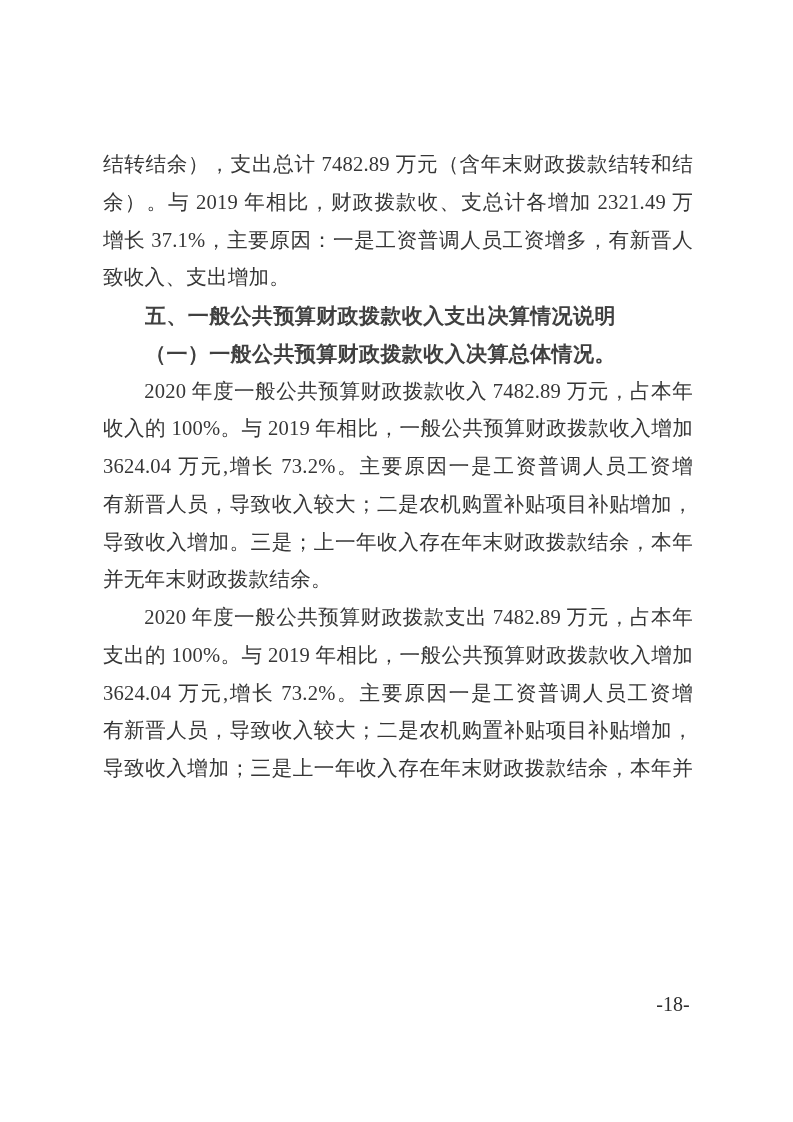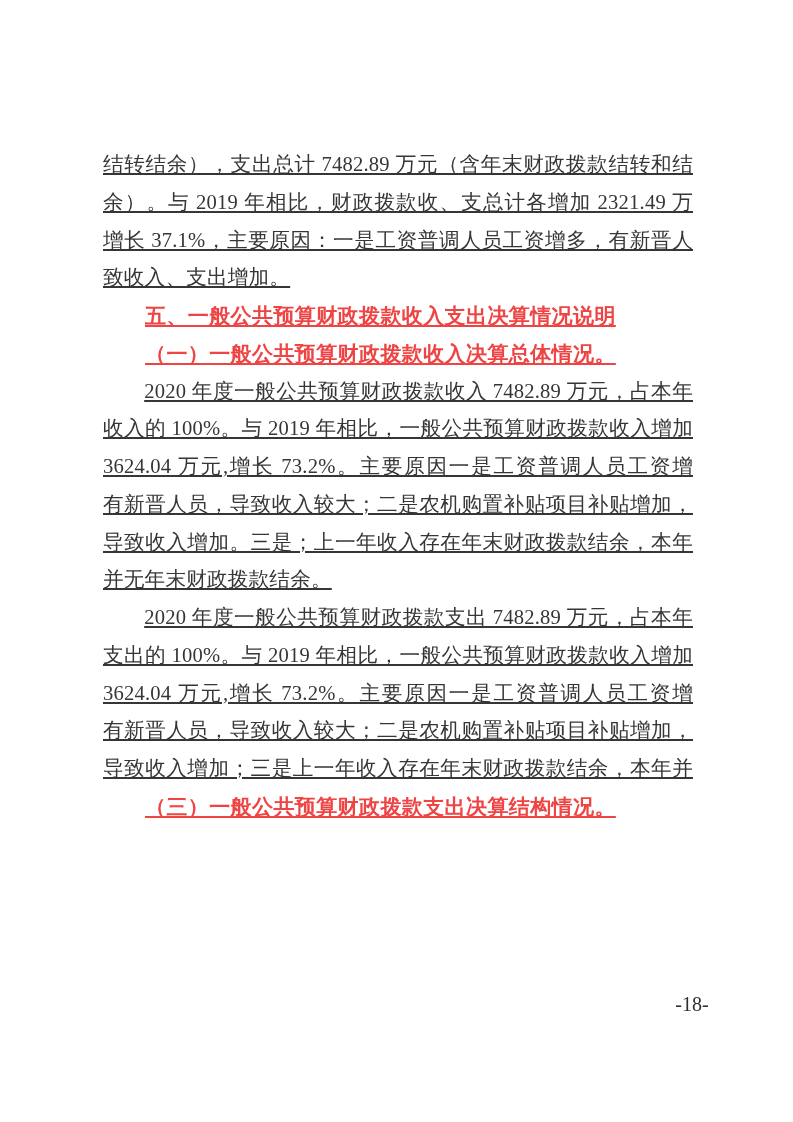--- a/index.html
+++ b/index.html
@@ -27,43 +27,42 @@
     top: 146px;
     width: 590px;
   }
   .line {
     height: 37.76px;
     line-height: 37.76px;
     font-size: 20.6px;
     text-align: left;
     overflow: hidden;
     letter-spacing: 0.2px;
-    text-decoration: underline;
   }
   
   .line.j {
     text-align: justify;
     text-align-last: justify;
     -moz-text-align-last: justify;
   }
   
   .line.ind {
     text-indent: 2em;
   }
   
   .line.h {
     font-family: "Liberation Sans", "DejaVu Sans", sans-serif;
     font-weight: 700;
-    color: #ef4444;
+    color: #404040;
     font-size: 21px;
     letter-spacing: 0.4px;
   }
   .page-number {
     position: absolute;
-    left: 668px;
+    left: 649px;
     top: 991px;
     width: 48px;
     height: 26px;
     line-height: 26px;
     font-size: 20px;
     text-align: center;
     color: #2f2f2f;
     font-family: "Liberation Serif", "DejaVu Serif", serif;
   }
 </style>
@@ -83,18 +82,17 @@
     <div class="line j">收入的 100%。与 2019 年相比，一般公共预算财政拨款收入增加</div>
     <div class="line j">3624.04 万元,增长 73.2%。主要原因一是工资普调人员工资增多，</div>
     <div class="line j">有新晋人员，导致收入较大；二是农机购置补贴项目补贴增加，</div>
     <div class="line j">导致收入增加。三是；上一年收入存在年末财政拨款结余，本年</div>
     <div class="line">并无年末财政拨款结余。</div>
     <div class="line j ind">2020 年度一般公共预算财政拨款支出 7482.89 万元，占本年</div>
     <div class="line j">支出的 100%。与 2019 年相比，一般公共预算财政拨款收入增加</div>
     <div class="line j">3624.04 万元,增长 73.2%。主要原因一是工资普调人员工资增多，</div>
     <div class="line j">有新晋人员，导致收入较大；二是农机购置补贴项目补贴增加，</div>
     <div class="line j">导致收入增加；三是上一年收入存在年末财政拨款结余，本年并</div>
-    <div class="line h ind">（三）一般公共预算财政拨款支出决算结构情况。</div>
   </div>
 
   <div class="page-number">-18-</div>
 
 </div>
 
 </body></html>

